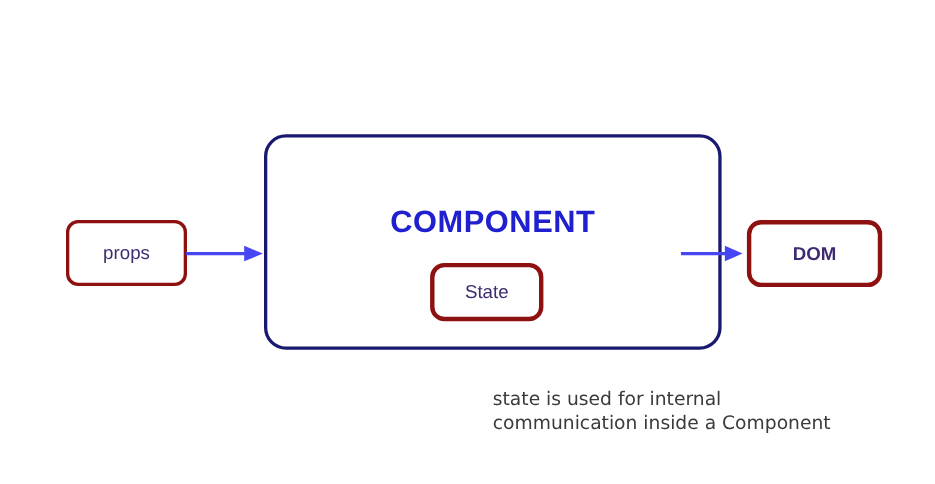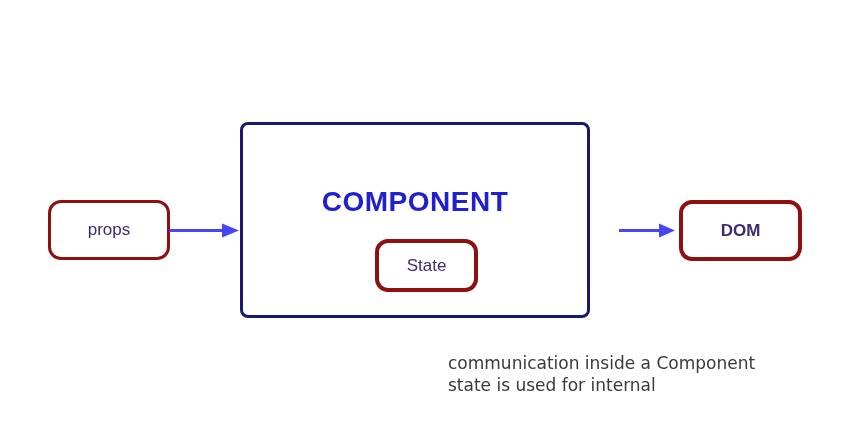--- a/index.html
+++ b/index.html
@@ -25,41 +25,41 @@
     position: absolute;
     background: var(--background);
     border: 3px solid var(--box-border-red);
     border-radius: 13px;
     display: flex;
     align-items: center;
     justify-content: center;
     color: var(--node-text);
     font-size: 17px;
   }
-  .node-props { left: 48px; top: 200px; width: 122px; height: 60px; }
+  .node-props { left: 60px; top: 200px; width: 110px; height: 60px; border-radius: 11px; }
   .node-dom   { left: 679px; top: 200px; width: 123px; height: 61px; border-width: 4px; font-weight: bold; }
   .component {
     position: absolute;
     left: 240px; top: 122px;
-    width: 350px; height: 196px;
+    width: 416px; height: 196px;
     background: var(--background);
     border: 3px solid var(--component-border);
-    border-radius: 8px;
+    border-radius: 20px;
   }
   .component-title {
     position: absolute;
     left: 0; right: 0; top: 61px;
     text-align: center;
     font-size: 28px;
     font-weight: bold;
     color: var(--component-text);
     letter-spacing: 0.5px;
   }
   .node-state {
-    left: 132px; top: 114px;
+    left: 148px; top: 114px;
     width: 103px; height: 53px;
     border-width: 4px;
     text-align: right;
   }
   .arrow {
     position: absolute;
     color: var(--arrow);
     display: block;
   }
   .arrow-1 { left: 169px; top: 221px; }
@@ -97,17 +97,17 @@
   <svg class="arrow arrow-2" width="57" height="19" viewBox="0 0 57 19" aria-hidden="true">
     <line x1="0" y1="9.5" x2="42" y2="9.5" stroke="currentColor" stroke-width="3"></line>
     <polygon points="40,2.5 56,9.5 40,16.5" fill="currentColor"></polygon>
   </svg>
 
   <div class="node node-dom">
     <span>DOM</span>
   </div>
 
   <div class="caption">
+    <div>state is used for internal</div>
     <div>communication inside a Component</div>
-    <div>state is used for internal</div>
   </div>
 
 </div>
 
 </body></html>

